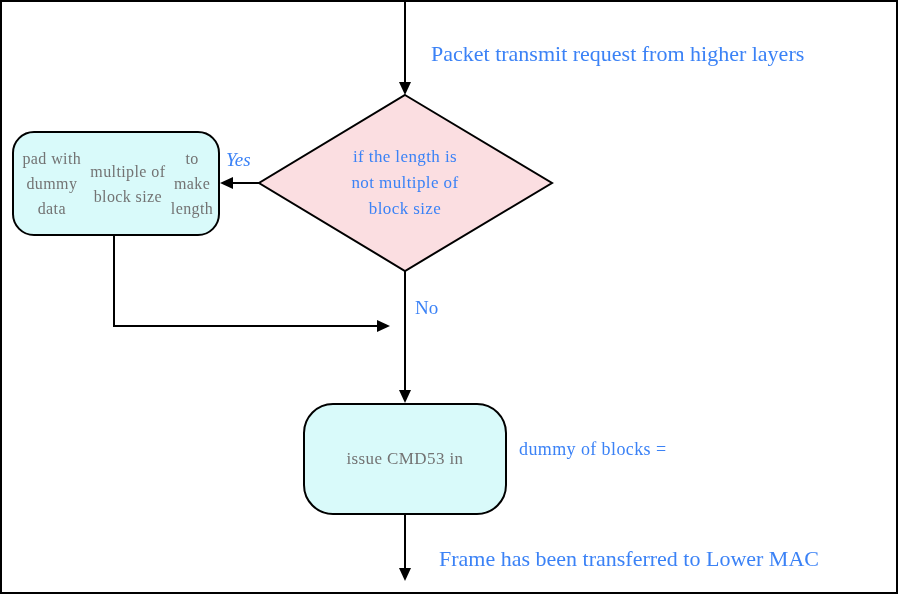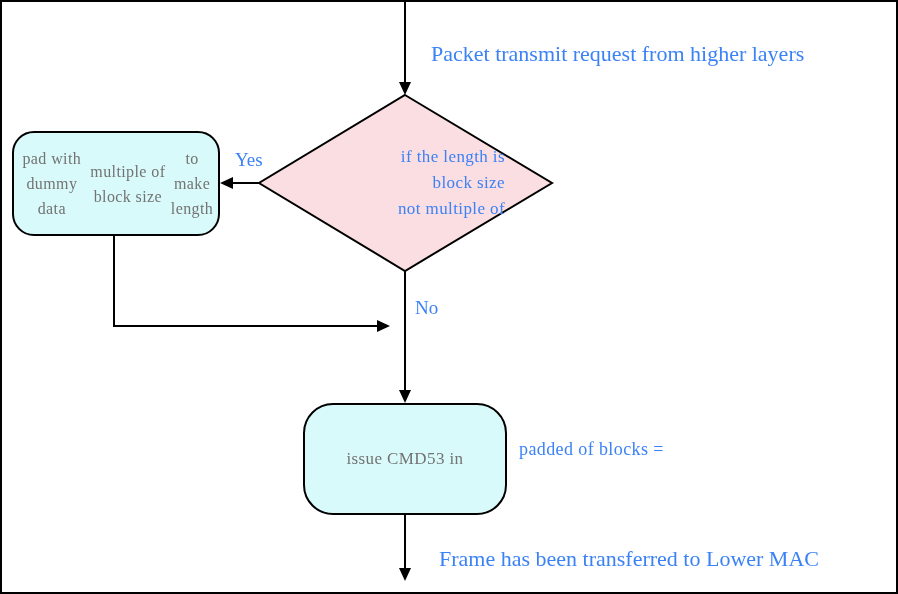--- a/index.html
+++ b/index.html
@@ -64,29 +64,29 @@
     width: 204px;
     height: 112px;
     border-radius: 30px;
     font-size: 17px;
     line-height: 26px;
   }
   #decision-label {
     left: 303px;
     top: 142px;
     width: 200px;
-    text-align: right;
+    text-align: center;
     font-size: 17px;
     line-height: 26px;
     letter-spacing: 0.4px;
     white-space: nowrap;
   }
   #top-label    { left: 429px; top: 39px; }
   #bottom-label { left: 437px; top: 544px; }
-  #yes-label    { left: 233px; top: 147px; }
+  #yes-label    { left: 224px; top: 147px; font-style: italic; }
   #no-label     { left: 413px; top: 295px; }
   #side-note {
     left: 517px;
     top: 433px;
     font-size: 18px;
     line-height: 29px;
     letter-spacing: 0.4px;
     white-space: nowrap;
   }
 </style>
@@ -112,37 +112,37 @@
     <polygon points="405,403 399,390 411,390" fill="#000"></polygon>
 
     <line x1="405" y1="513" x2="405" y2="570" stroke="#000" stroke-width="2"></line>
     <polygon points="405,581 399,568 411,568" fill="#000"></polygon>
   </svg>
 
   <div id="top-label" class="flow-label annotation">Packet transmit request from higher layers</div>
 
   <div id="decision-label" class="flow-label">
     <div>if the length is</div>
+    <div>not multiple of</div>
     <div>block size</div>
-    <div>not multiple of</div>
   </div>
 
   <div id="yes-label" class="flow-label branch-label">Yes</div>
 
   <div id="no-label" class="flow-label branch-label">No</div>
 
   <div id="pad-box" class="process-box" style="background-color: rgb(217, 250, 250);">
     <div>pad with dummy data</div>
     <div>multiple of block size</div>
     <div>to make length</div>
   </div>
 
   <div id="cmd-box" class="process-box" style="background-color: rgb(217, 250, 250);">
     <div>issue CMD53 in</div>
   </div>
 
   <div id="side-note" class="flow-label">
-    <div>padded of blocks =</div>
+    <div>dummy of blocks =</div>
   </div>
 
   <div id="bottom-label" class="flow-label annotation">Frame has been transferred to Lower MAC</div>
 
 </div>
 
 </body></html>

